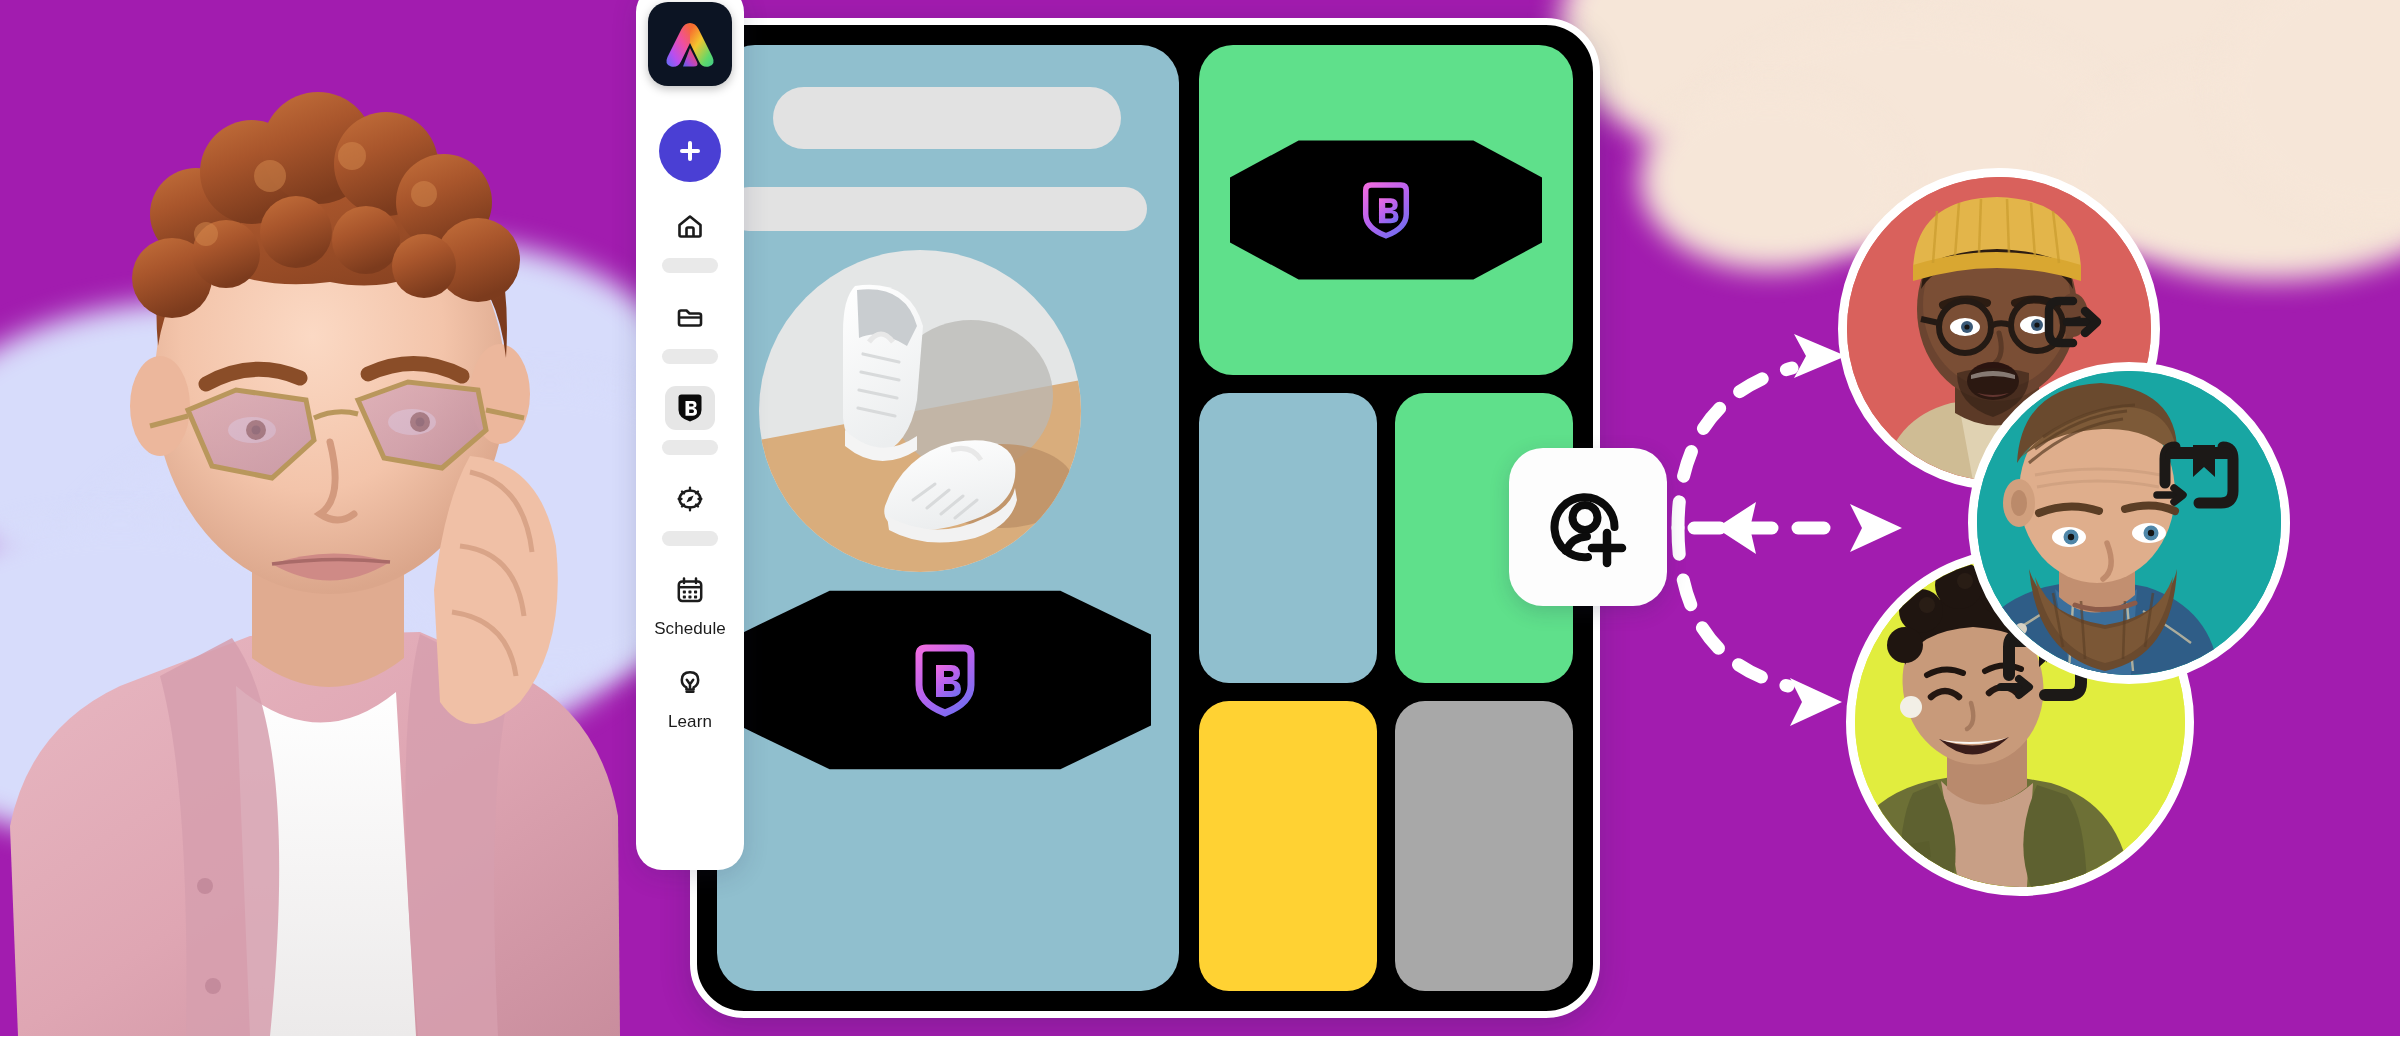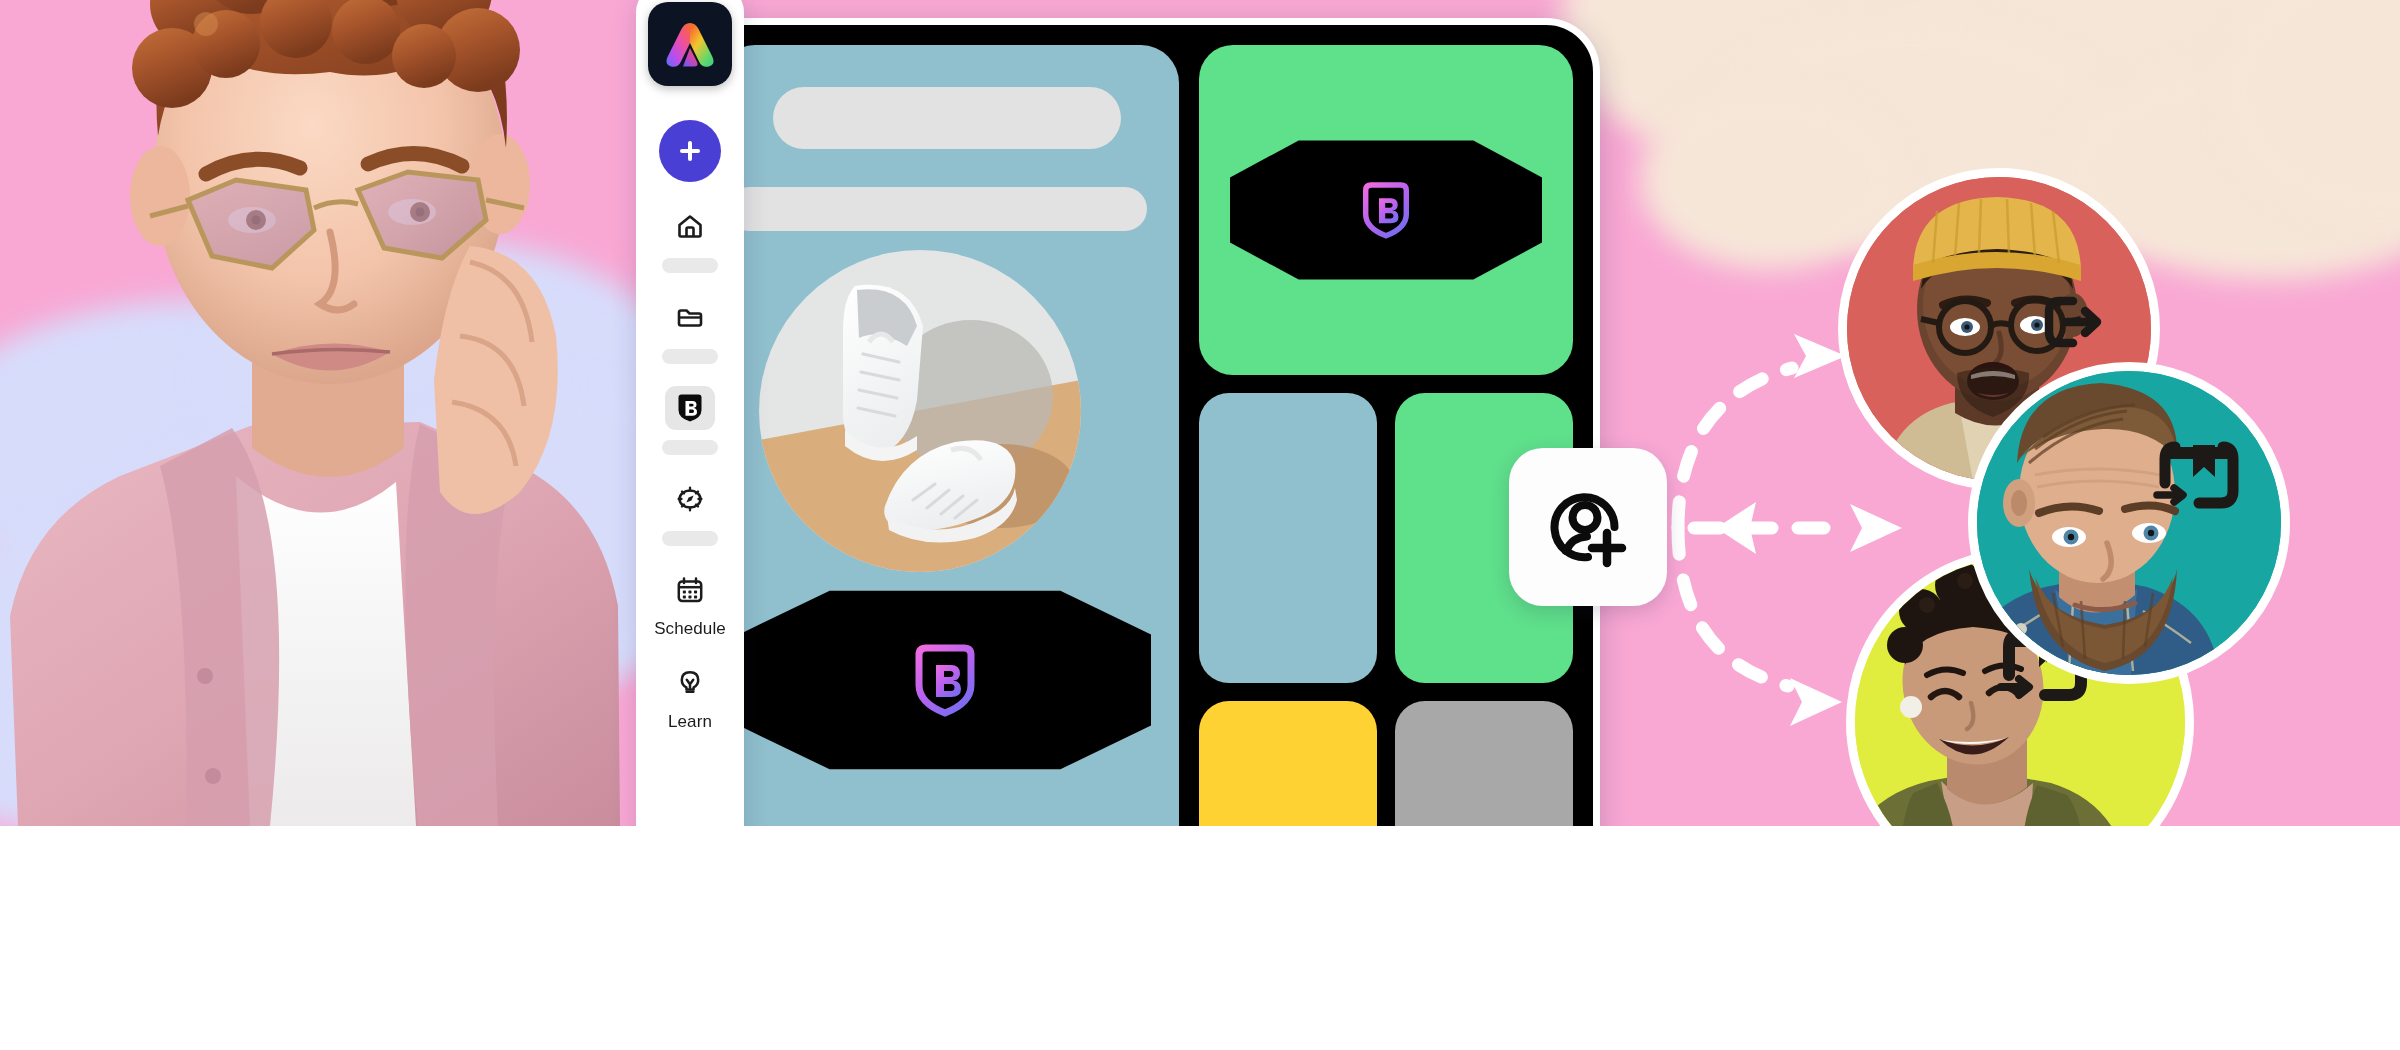--- a/index.html
+++ b/index.html
@@ -4,22 +4,22 @@
 <title>Adobe Express Brand Collaboration Hero</title>
 <style>
   * { box-sizing: border-box; margin: 0; padding: 0; }
   html, body {
     width: 2400px; height: 1050px;
     overflow: hidden;
     font-family: "Liberation Sans", sans-serif;
   }
   #stage {
     position: relative;
-    width: 2400px; height: 826px;
-    background: #f9a8d4;
+    width: 2400px; height: 1036px;
+    background: #a21caf;
     overflow: hidden;
   }
 
   
   .cloud {
     position: absolute;
     border-radius: 50%;
     filter: blur(14px);
     pointer-events: none;
   }

